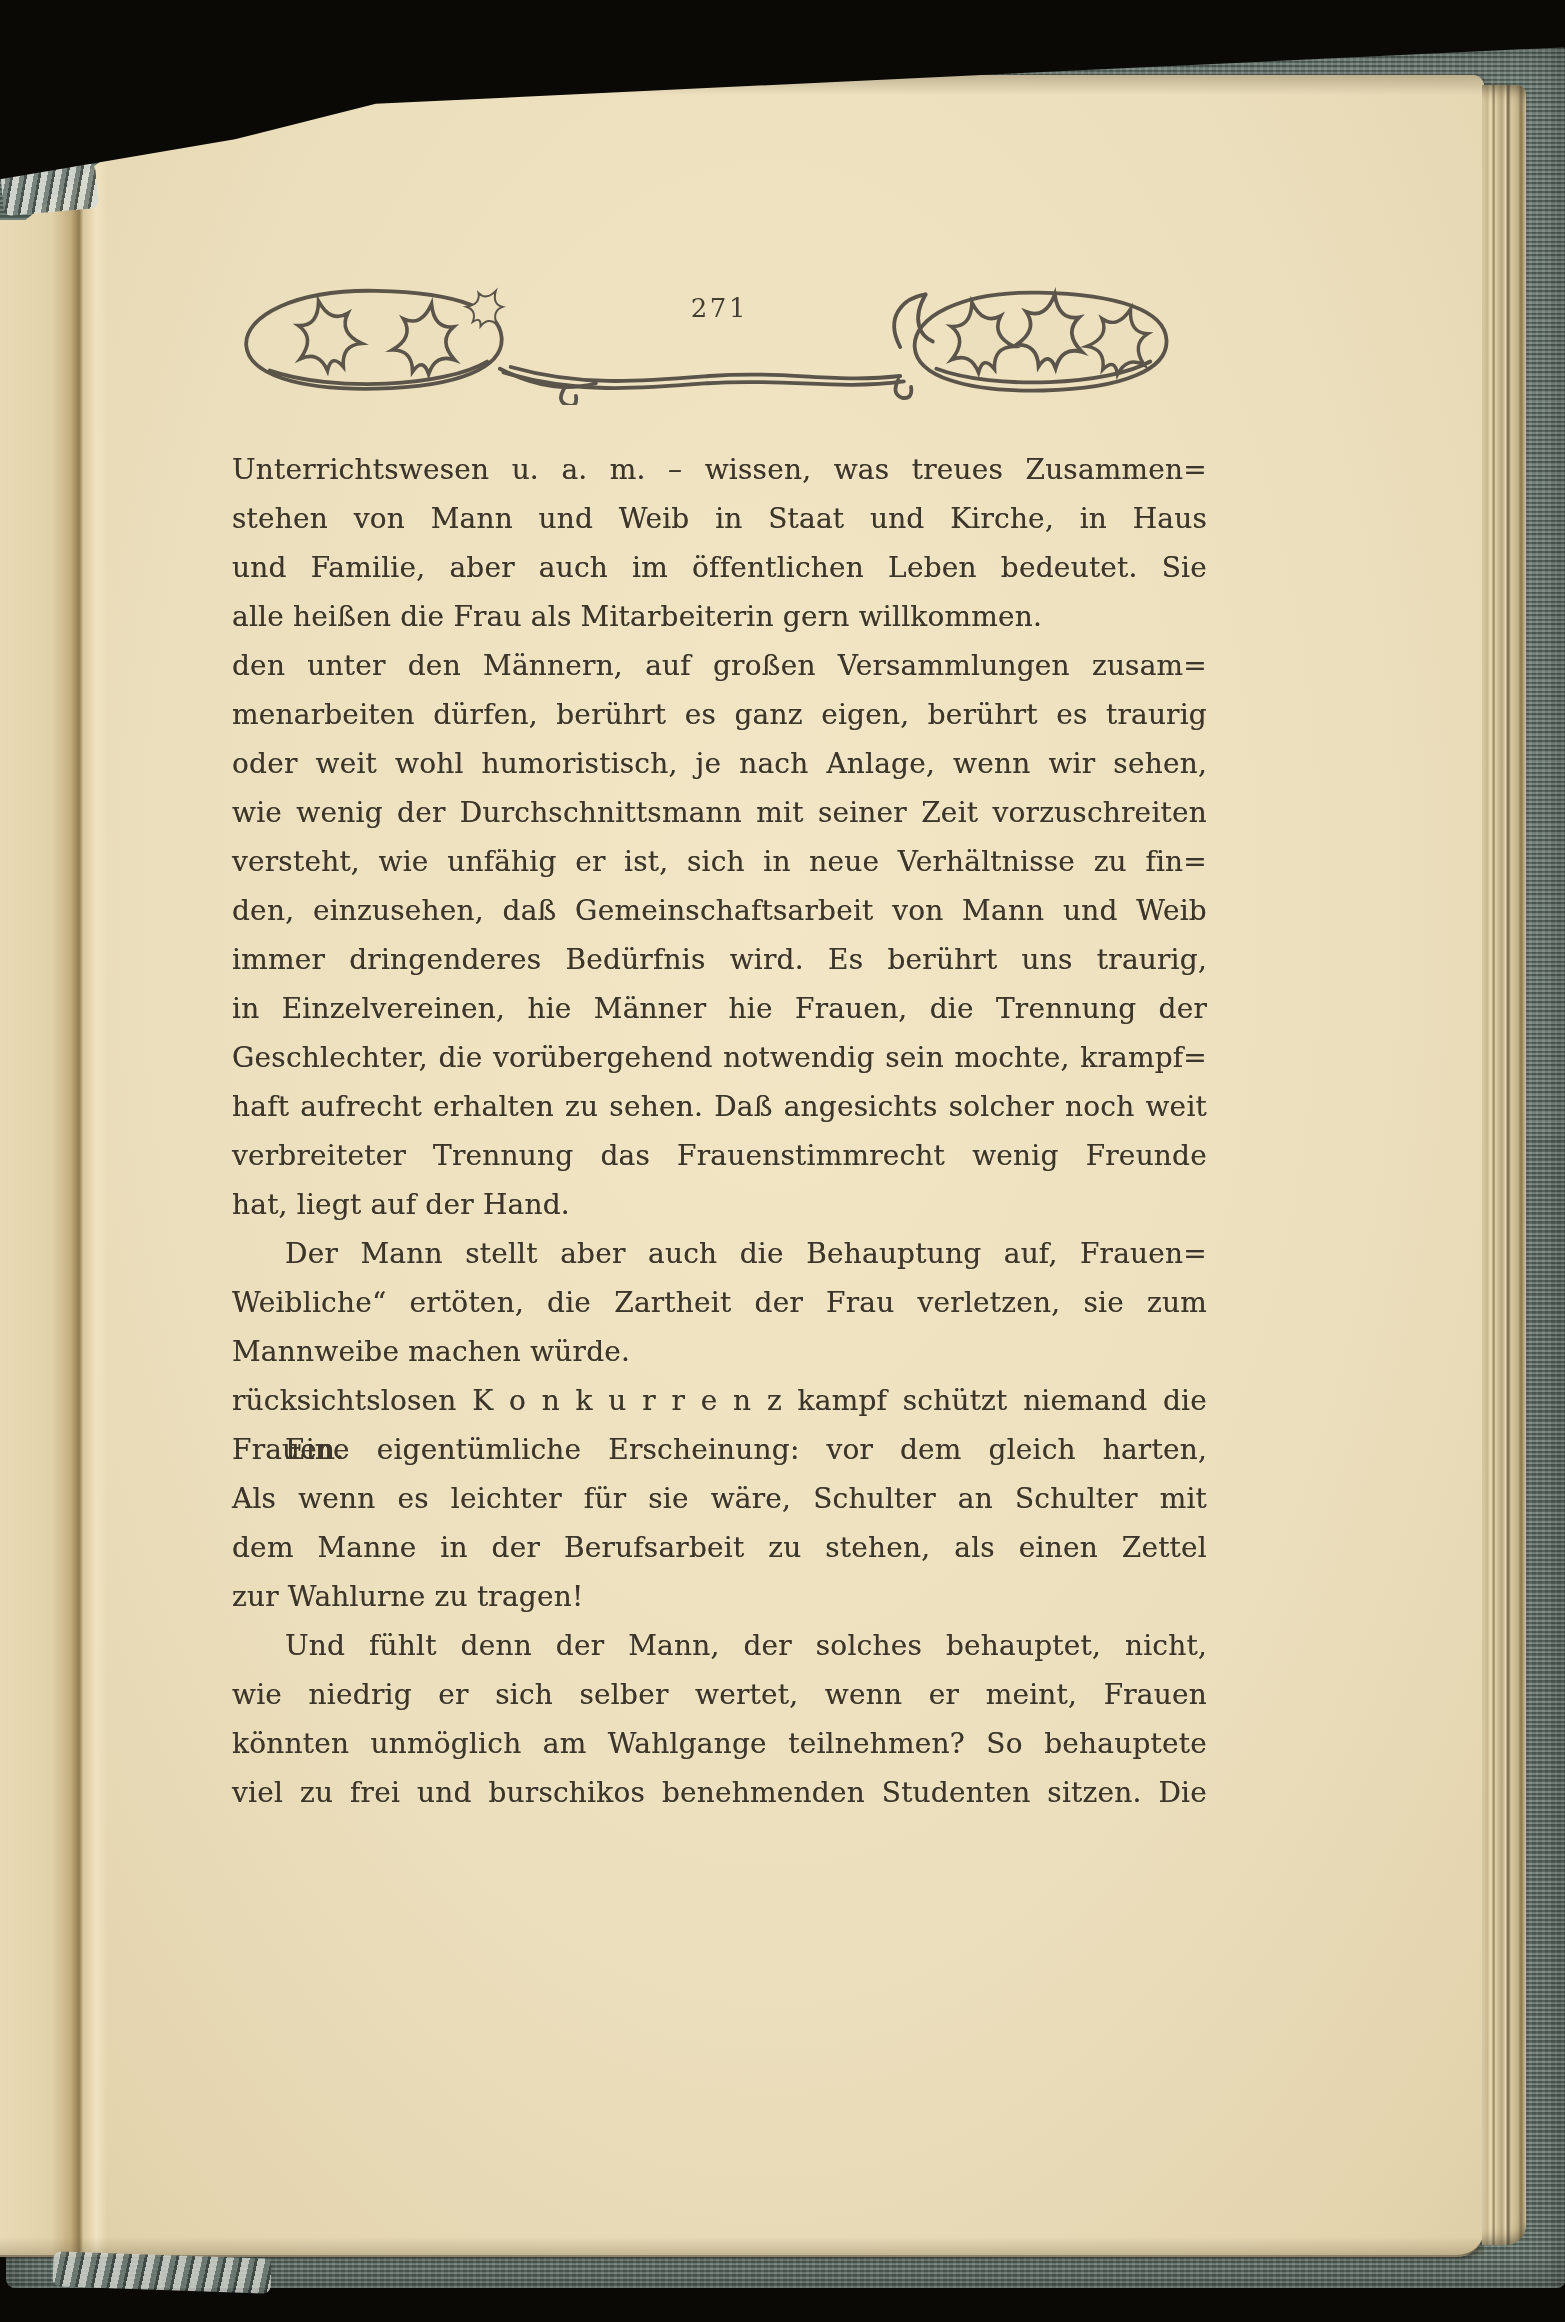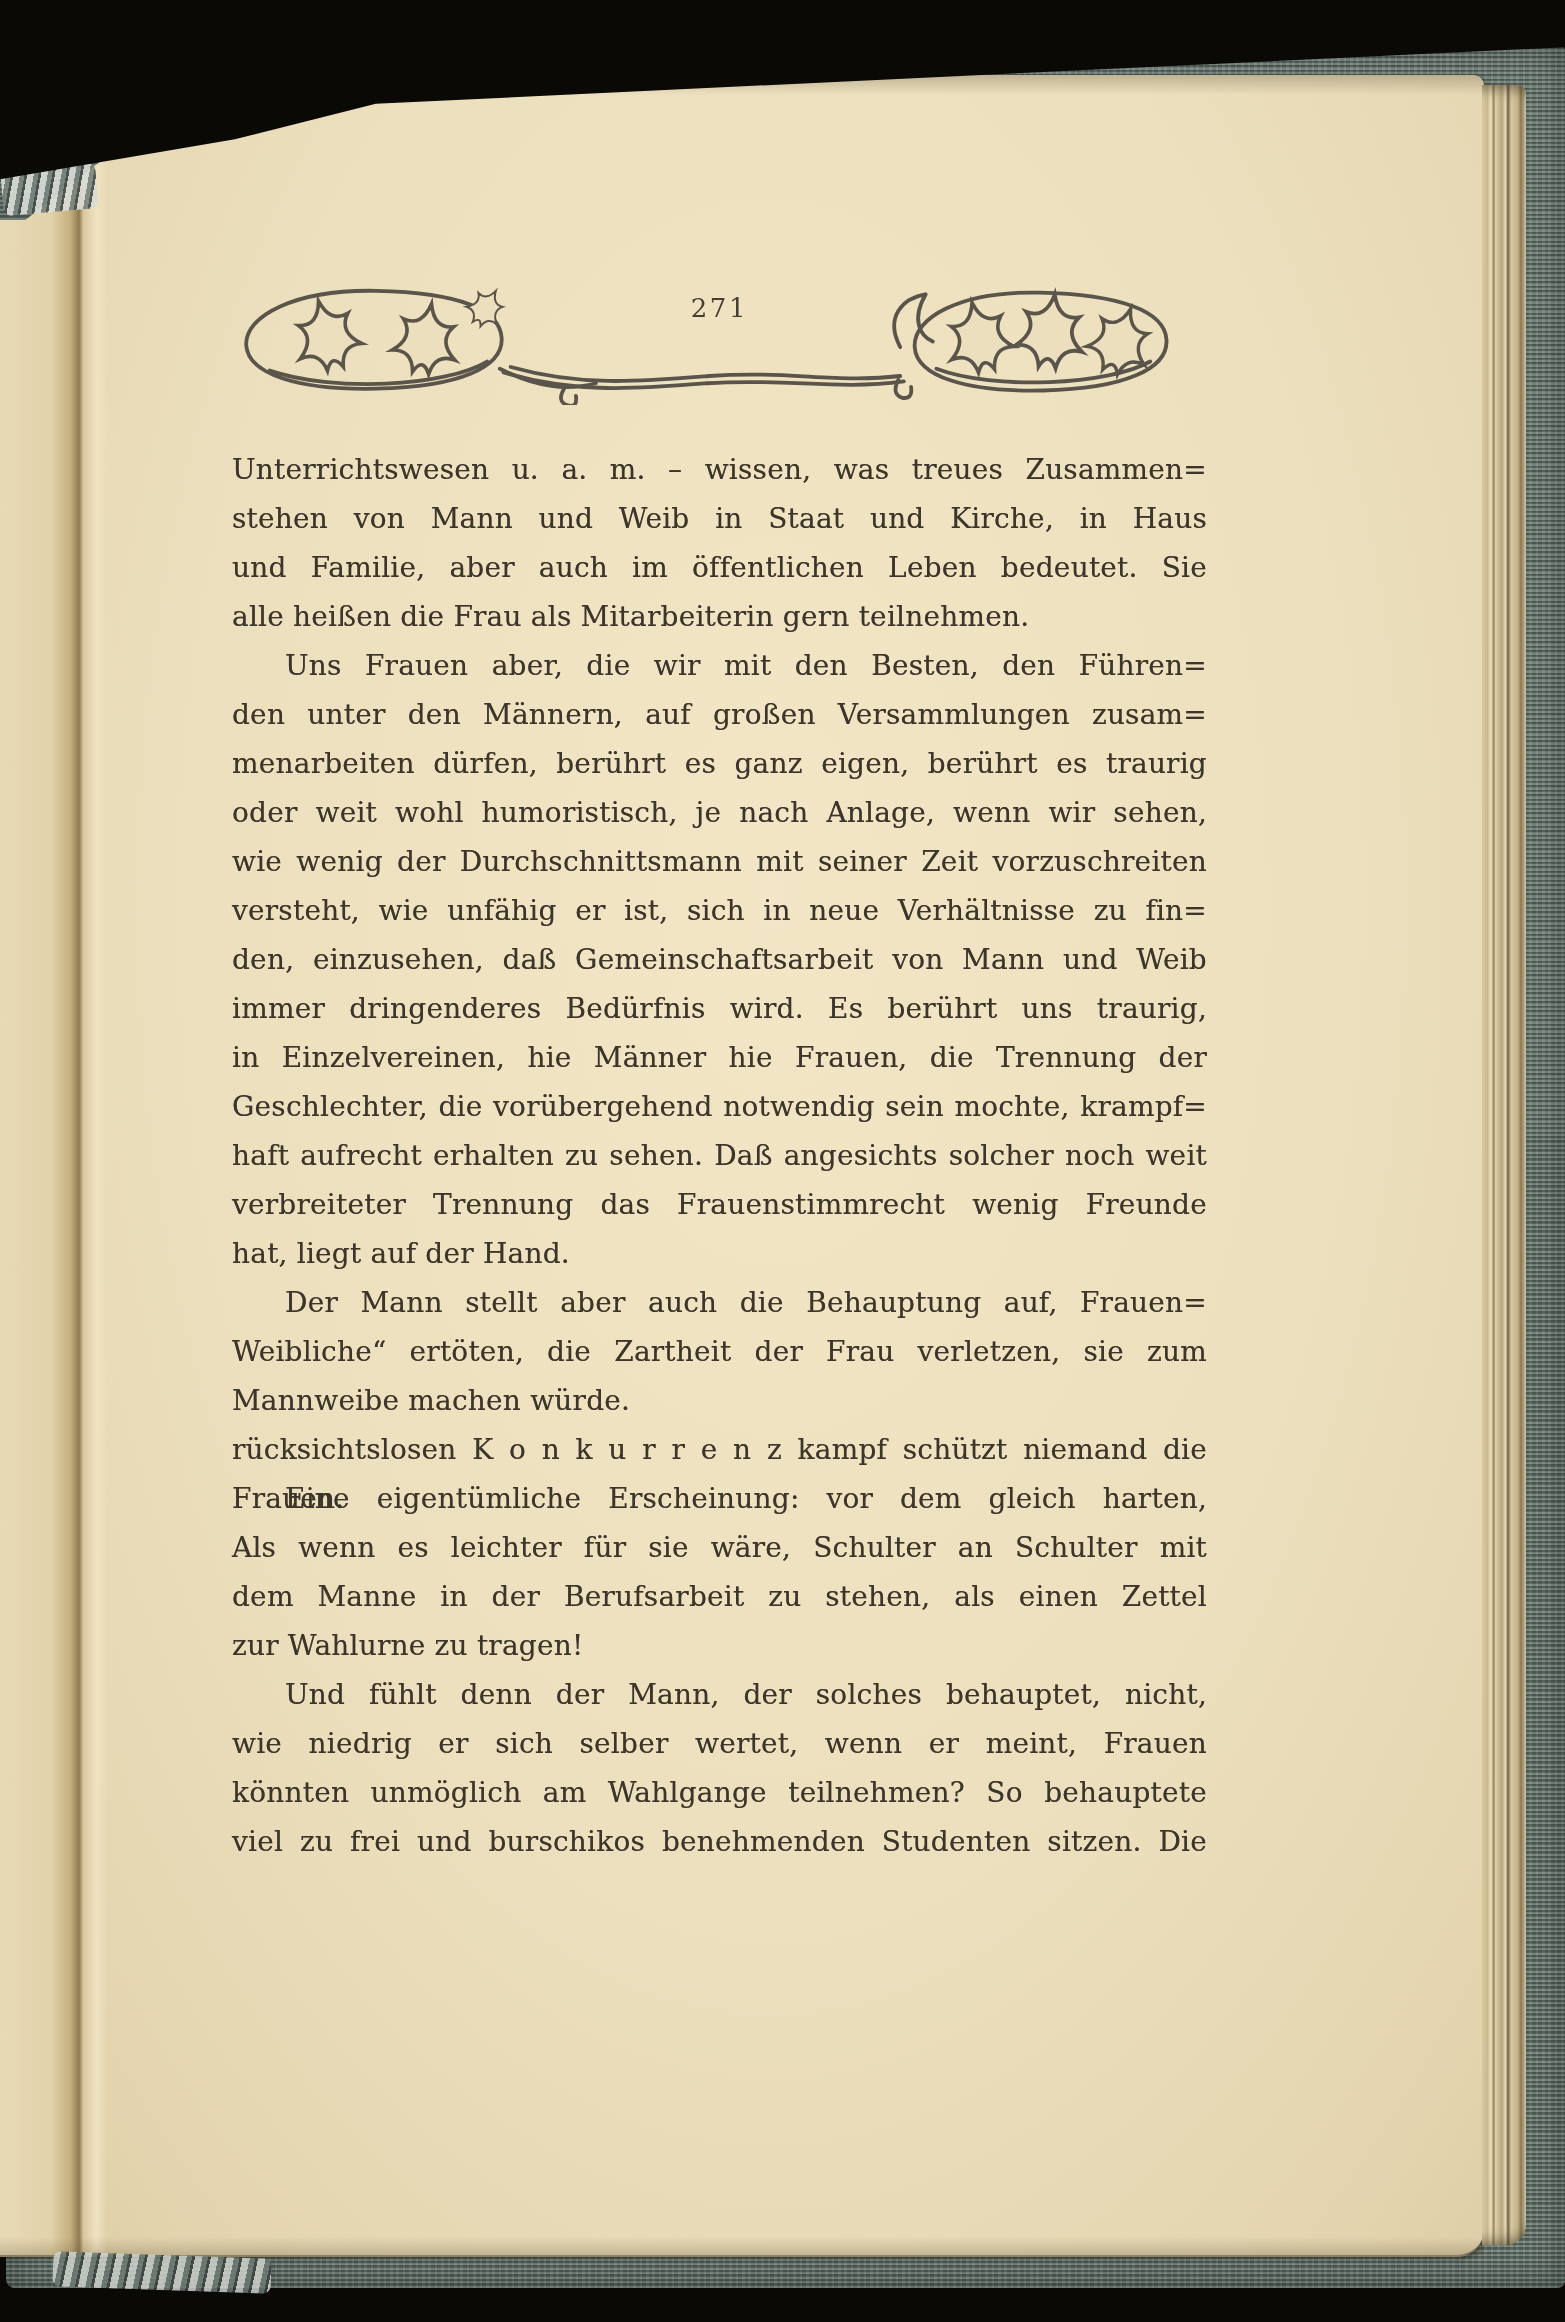--- a/index.html
+++ b/index.html
@@ -135,22 +135,21 @@
       <use href="#ivyleaf" class="leaf" transform="translate(238,66) rotate(18) scale(0.95)"></use>
     </g>
   </svg>
 
   <div class="page-number">271</div>
 
   <div class="text-block">
     <div class="line">Unterrichtswesen u. a. m. – wissen, was treues Zusammen=</div>
     <div class="line">stehen von Mann und Weib in Staat und Kirche, in Haus</div>
     <div class="line">und Familie, aber auch im öffentlichen Leben bedeutet. Sie</div>
-    <div class="line par-end">alle heißen die Frau als Mitarbeiterin gern teilnehmen.</div>
-    <div class="line indent">Uns Frauen aber, die wir mit den Besten, den Führen=</div>
+    <div class="line par-end">alle heißen die Frau als Mitarbeiterin gern willkommen.</div>
     <div class="line">den unter den Männern, auf großen Versammlungen zusam=</div>
     <div class="line">menarbeiten dürfen, berührt es ganz eigen, berührt es traurig</div>
     <div class="line">oder weit wohl humoristisch, je nach Anlage, wenn wir sehen,</div>
     <div class="line">wie wenig der Durchschnittsmann mit seiner Zeit vorzuschreiten</div>
     <div class="line">versteht, wie unfähig er ist, sich in neue Verhältnisse zu fin=</div>
     <div class="line">den, einzusehen, daß Gemeinschaftsarbeit von Mann und Weib</div>
     <div class="line">immer dringenderes Bedürfnis wird. Es berührt uns traurig,</div>
     <div class="line">in Einzelvereinen, hie Männer hie Frauen, die Trennung der</div>
     <div class="line">Geschlechter, die vorübergehend notwendig sein mochte, krampf=</div>
     <div class="line">haft aufrecht erhalten zu sehen. Daß angesichts solcher noch weit</div>

